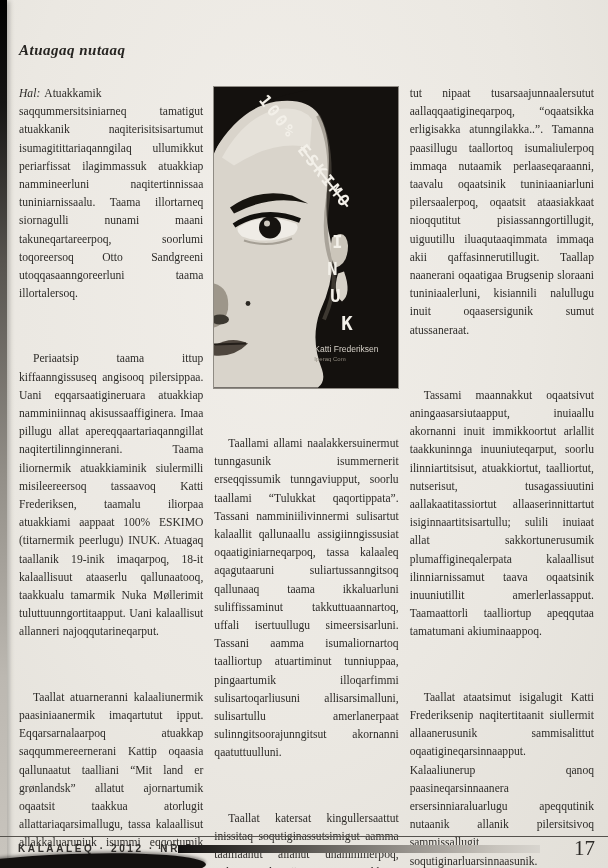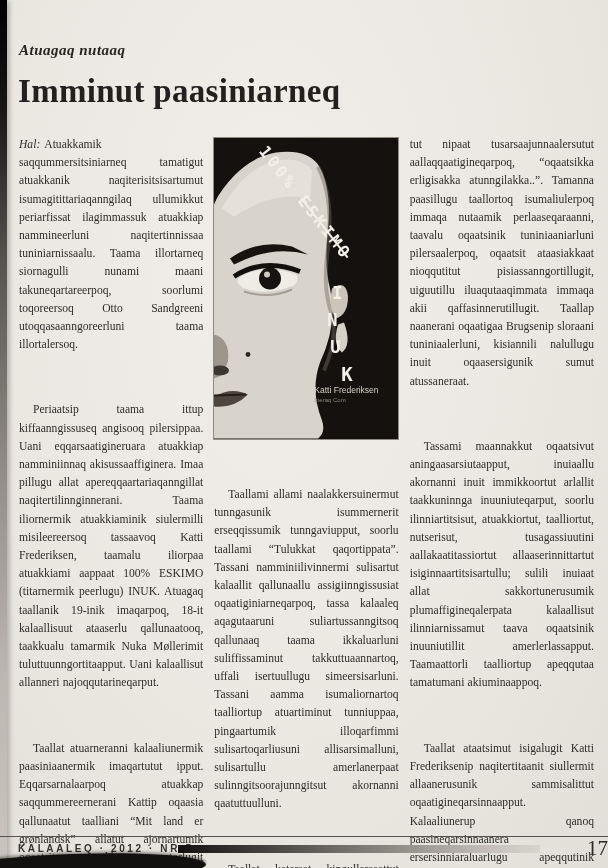--- a/index.html
+++ b/index.html
@@ -44,52 +44,51 @@
   .cover-diagonal .strike{text-decoration:line-through;text-decoration-thickness:2px;}
   .cover-inuk{
     position:absolute;left:118px;top:142px;display:flex;flex-direction:column;
     font-family:"DejaVu Sans Mono", monospace;font-size:17px;font-weight:bold;color:#f3f0e9;
   }
   .cover-inuk span{line-height:27px;}
   .cover-inuk span:nth-child(2){margin-left:-5px;}
   .cover-inuk span:nth-child(3){margin-left:-2px;}
   .cover-inuk span:nth-child(4){margin-left:9px;font-size:19px;}
   .cover-credit{position:absolute;left:100px;top:247px;line-height:10px;}
-  .cover-author{font-family:"Liberation Sans", sans-serif;font-size:8.5px;color:#d6d1c8;}
+  .cover-author{font-family:"Liberation Sans", sans-serif;font-size:8.5px;color:#d6d1c8;margin-top:10px;}
   .cover-imprint{font-family:"Liberation Sans", sans-serif;font-size:6px;color:#8e887d;}
   
   .footer-rule{position:absolute;left:0;right:0;top:836px;height:1px;background:#55524d;}
   .journal{
     position:absolute;left:18px;top:843px;
     font-family:"Liberation Sans", sans-serif;font-size:10px;font-weight:bold;
     letter-spacing:2.6px;color:#33312e;
   }
   .grad-bar{
     position:absolute;left:178px;top:845px;width:362px;height:8px;
     background:linear-gradient(to right,#121110 0%,#4d4a46 28%,#8f8b85 60%,#c8c4bd 88%,#d8d5cf 100%);
   }
   .pagenum{
-    position:absolute;right:0;top:836px;font-size:21px;color:#2c2a27;
+    position:absolute;right:13px;top:836px;font-size:21px;color:#2c2a27;
     font-family:"Liberation Serif", serif;
   }
   .curl{
     position:absolute;left:-62px;bottom:-16px;width:268px;height:30px;border-radius:50%;
     background:#13110f;transform:rotate(-2deg);
     box-shadow:0 -2px 3px rgba(20,18,16,.4);
   }
 </style>
 </head>
 <body>
 
 <div class="page">
   <div class="edge-left"></div>
 
   <div class="content">
     <div class="kicker">Atuagaq nutaaq</div>
-    <h1 class="title">Imminut paasiniarneq</h1>
 
     <div class="columns">
 
       <div class="col">
         <p class="p"><span class="lead">Hal:</span><span>Atuakkamik saqqummersitsiniarneq tamatigut atuakkanik naqiterisitsisartumut isumagitittariaqanngilaq ullumikkut periarfissat ilagimmassuk atuakkiap nammineerluni naqitertinnissaa tuniniarnissaalu. Taama illortarneq siornagulli nunami maani takuneqartareerpoq, soorlumi toqoreersoq Otto Sandgreeni utoqqasaanngoreerluni taama illortalersoq.</span></p>
         <p class="p indent">Periaatsip taama ittup kiffaanngissuseq angisooq pilersippaa. Uani eqqarsaatigineruara atuakkiap namminiinnaq akisussaaffiginera. Imaa pillugu allat apereqqaartariaqanngillat naqitertilinnginnerani. Taama iliornermik atuakkiaminik siulermilli misileereersoq tassaavoq Katti Frederiksen, taamalu iliorpaa atuakkiami aappaat 100% ESKIMO (titarnermik peerlugu) INUK. Atuagaq taallanik 19-inik imaqarpoq, 18-it kalaallisuut ataaserlu qallunaatooq, taakkualu tamarmik Nuka Møllerimit tuluttuunngortitaapput. Uani kalaallisut allanneri najoqqutarineqarput.</p>
         <p class="p indent">Taallat atuarneranni kalaaliunermik paasiniaanermik imaqartutut ipput. Eqqarsarnalaarpoq atuakkap saqqummereernerani Kattip oqaasia qallunaatut taalliani “Mit land er grønlandsk” allatut ajornartumik oqaatsit taakkua atorlugit allattariaqarsimallugu, tassa kalaallisut allakkaluaruniuk isummi eqqortumik erseqqissisillugu oqaatigisinnaassannginnamiuk. Taallami tassani atuakkami sammisani aallarnerpai tunngavik taanna assigiinngitsunik sammivilersorlugu. Arlalitsigut kalaaliunerup uppernarsarniarnera ullumikkut ajornakusoortutut paasinarsisippaa eqqarsaatigilluakkanik oqaatsit isumaasigut akileriisillugit taallatut oqaatigigaangamigit, soorlu taallami qulequtalimmi “Isumaqaruit..”. Taallaq taanna eqqarsariaallannartumik imaqarpoq, oqaatigiumavaami kalaaliunerup nunamillu asannittuunerup inuiannut allanut</p>
       </div>
 
       <div class="col">

